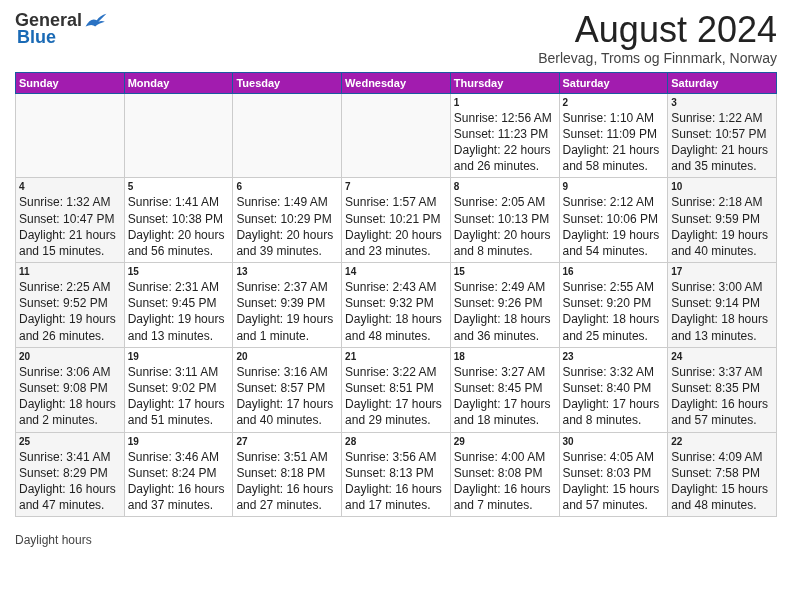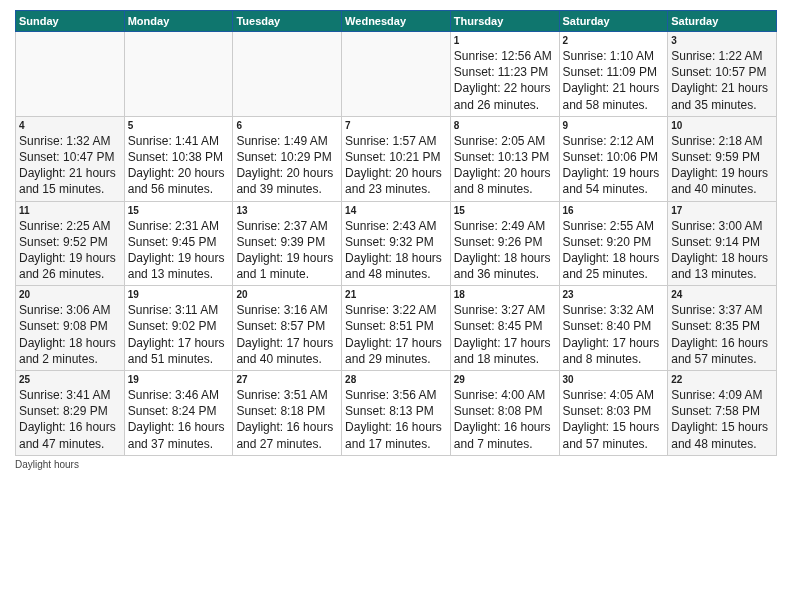--- a/index.html
+++ b/index.html
@@ -57,21 +57,21 @@
     .subtitle {
       font-size: 14px;
       color: #444;
     }
     .calendar {
       width: 100%;
       border-collapse: collapse;
       table-layout: fixed;
     }
     .calendar thead tr th {
-      background-color: #0f766e;
+      background-color: #a21caf;
       color: #fff;
       font-size: 11px;
       font-weight: bold;
       padding: 4px 3px;
       border: 1px solid #1a5aa0;
       text-align: left;
     }
     .calendar tbody tr td {
       border: 1px solid #ccc;
       vertical-align: top;
@@ -92,32 +92,47 @@
       font-size: 10px;
       margin-bottom: 2px;
       display: block;
     }
     .cell-text {
       font-size: 12px;
       line-height: 1.35;
       color: #222;
     }
     .footer {
-      margin-top: 3px;
-      font-size: 10px;
+      margin-top: 16px;
+      font-size: 12px;
       color: #444;
     }
     .empty-cell {
       background: #f9f9f9 !important;
     }
   </style>
 </head>
 <body>
 
 <div class="page">
+  <div class="header">
+    <div class="logo">
+      <div class="logo-text">
+        <span class="logo-general">General</span>
+        <svg class="logo-bird" viewBox="0 0 30 22" xmlns="http://www.w3.org/2000/svg">
+          <path d="M2 18 Q8 6 16 10 Q20 4 28 2 Q22 8 18 12 Q22 10 26 12 Q18 14 14 18 Q10 14 2 18Z" fill="#2a72c3"></path>
+        </svg>
+      </div>
+      <span class="logo-blue" style="font-size:18px;font-weight:bold;color:#1a6ab5;margin-top:-4px;margin-left:2px;">Blue</span>
+    </div>
+    <div class="title-block">
+      <div class="main-title">August 2024</div>
+      <div class="subtitle">Berlevag, Troms og Finnmark, Norway</div>
+    </div>
+  </div>
 
   <table class="calendar">
     <thead>
       <tr>
       <th>Sunday</th>
           <th>Monday</th>
           <th>Tuesday</th>
           <th>Wednesday</th>
           <th>Thursday</th>
           <th>Saturday</th>

